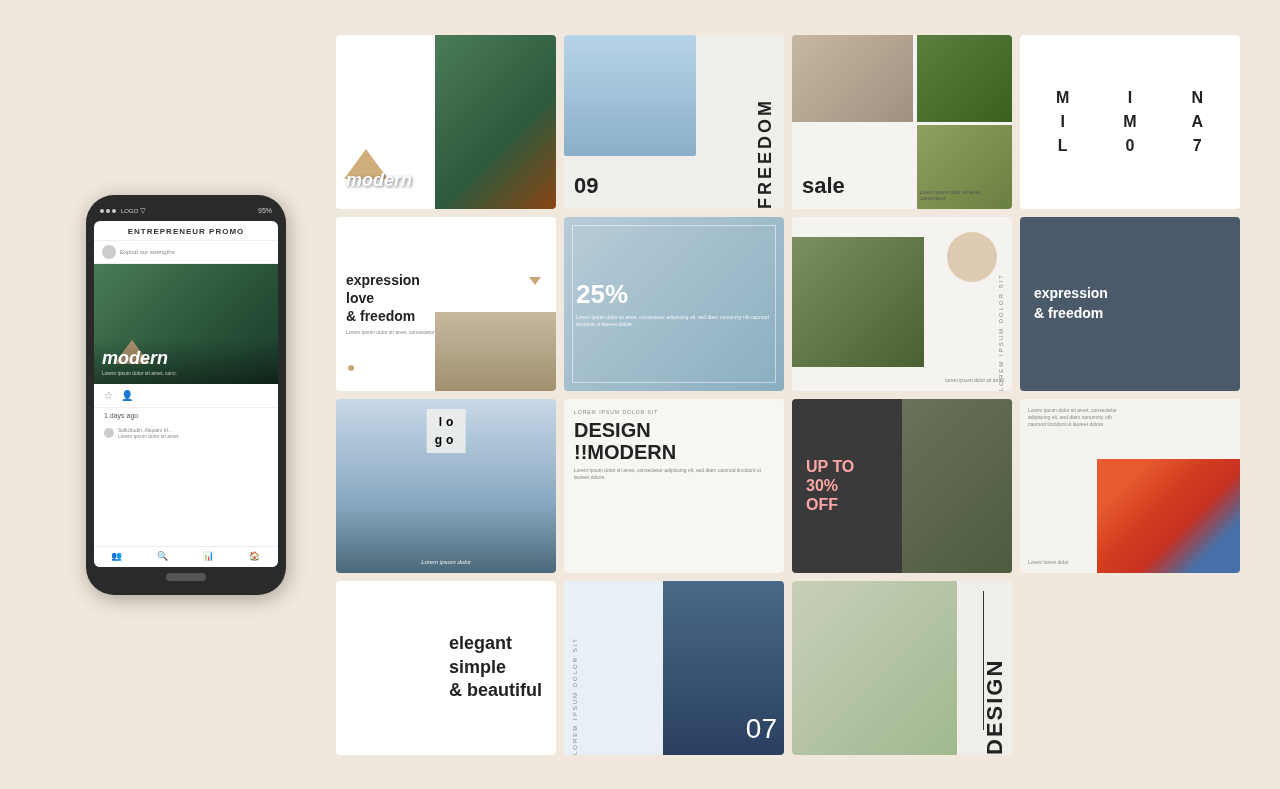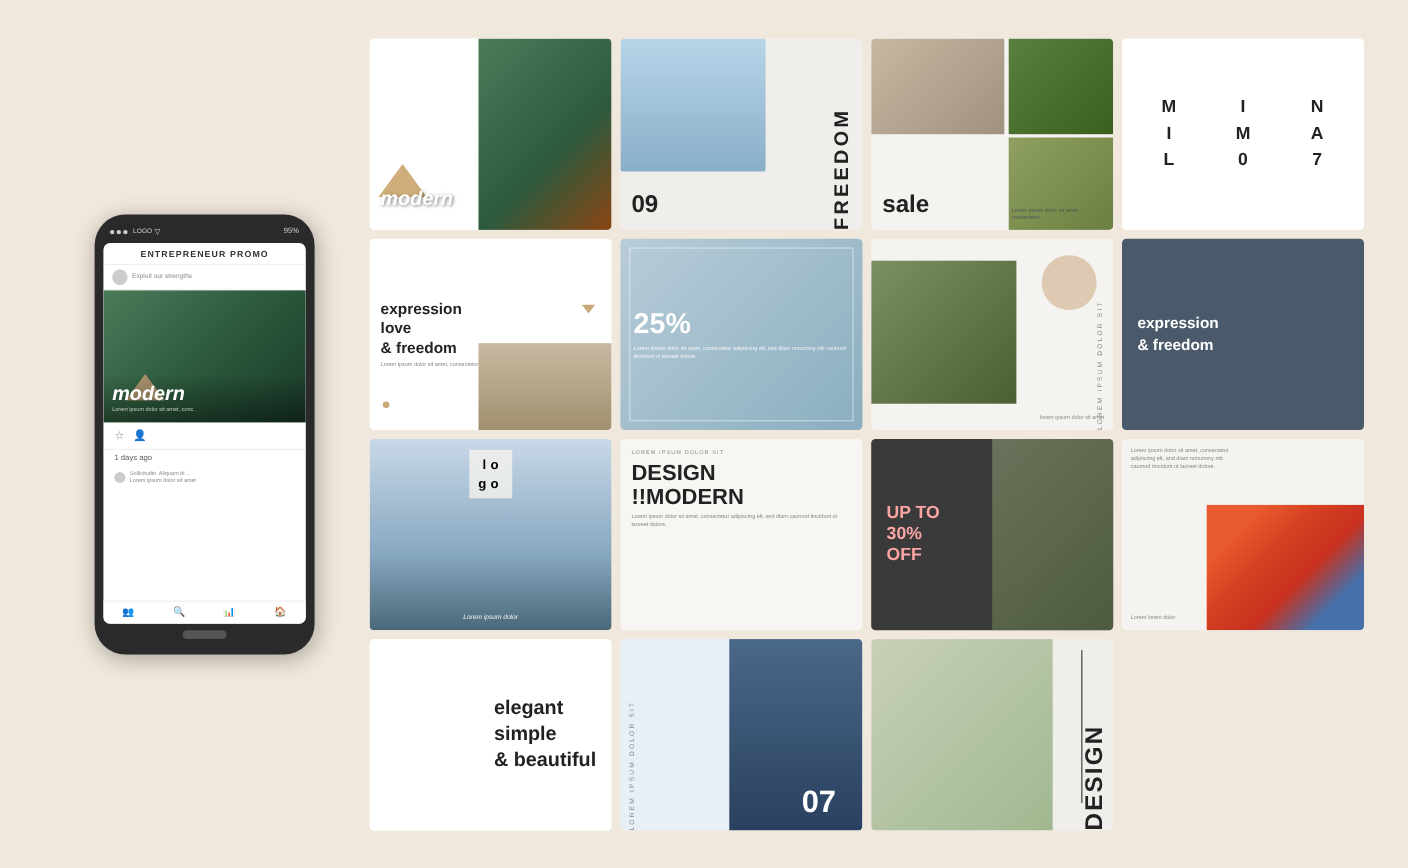--- a/index.html
+++ b/index.html
@@ -562,23 +562,23 @@
       writing-mode: vertical-rl;
       transform: rotate(180deg);
       font-size: 6px;
       letter-spacing: 2px;
       color: #888;
       text-transform: uppercase;
     }
     .card-15-number {
       position: absolute;
       bottom: 10px;
-      right: 24px;
+      right: 7px;
       font-size: 28px;
-      font-weight: bold;
+      font-weight: normal;
       color: #fff;
     }
 
     
     .card-16 {
       background: #f0eeeb;
       position: relative;
       overflow: hidden;
     }
     .card-16-img {

